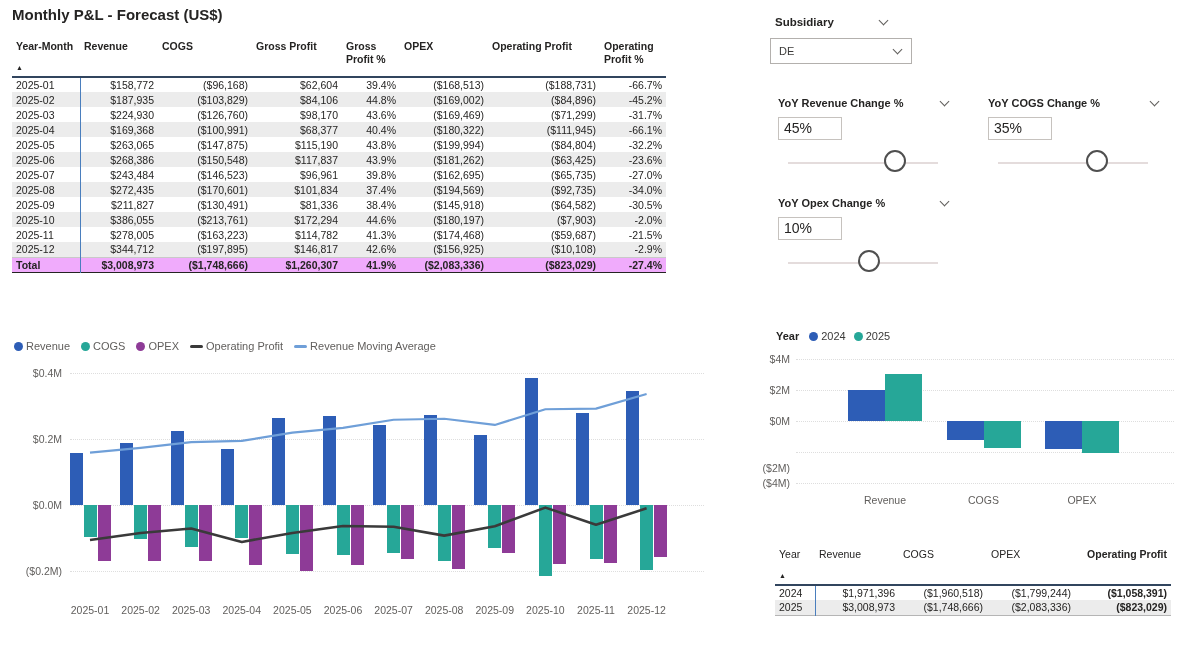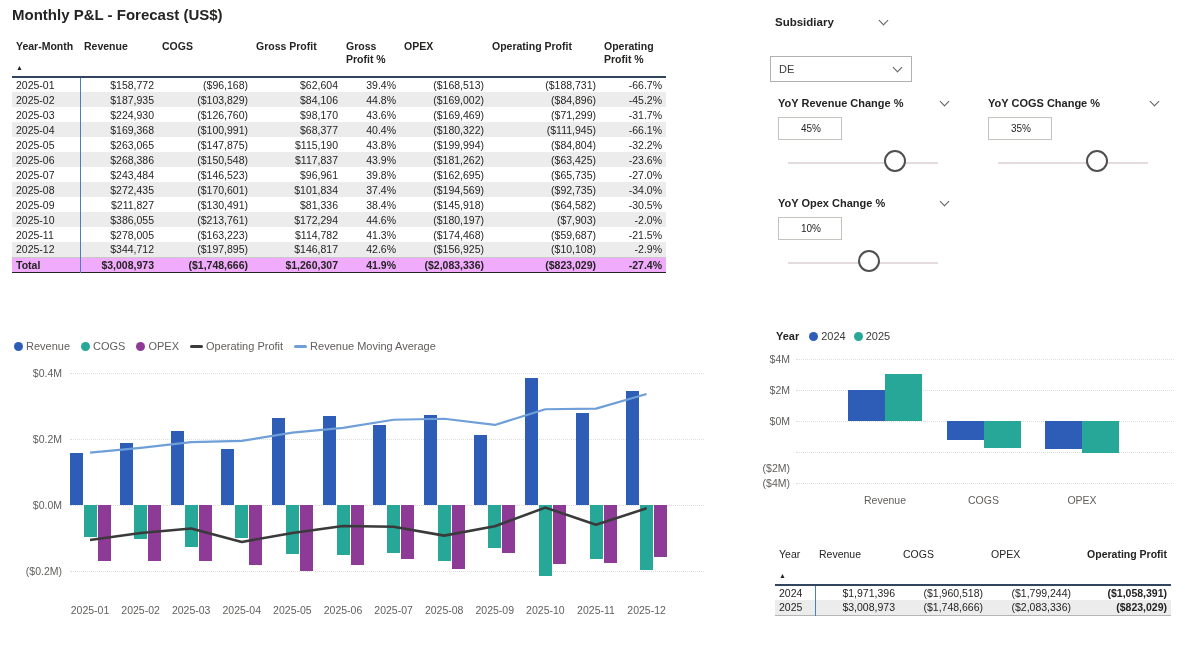--- a/index.html
+++ b/index.html
@@ -35,28 +35,28 @@
   .xlab { position:absolute; text-align:center; font-size:10.5px; color:#605E5C; }
   .bar { position:absolute; }
   svg.lines { position:absolute; left:0; top:0; pointer-events:none; }
   .legend-title { font-weight:700; color:#252423; margin-right:2px; }
 
   
   .chev { width:7px; height:7px; border-right:1.4px solid #605E5C; border-bottom:1.4px solid #605E5C;
           transform:rotate(45deg); display:inline-block; flex:0 0 auto; margin-top:-3px; }
   .sub-head { position:absolute; left:775px; top:16px; width:112px; display:flex; justify-content:space-between;
               align-items:center; font-size:11.5px; font-weight:700; }
-  .dropdown { position:absolute; left:770px; top:56px; width:142px; height:26px; border:1px solid #B3B0AD;
+  .dropdown { position:absolute; left:770px; top:38px; width:142px; height:26px; border:1px solid #B3B0AD;
               background:#fff; display:flex; align-items:center; justify-content:space-between;
               padding:0 10px 0 8px; font-size:11px; color:#3B3A39; }
   .num-slicer { position:absolute; width:172px; height:86px; }
   .ns-head { display:flex; justify-content:space-between; align-items:center; width:170px;
              font-size:11px; font-weight:700; height:14px; }
   .ns-input { margin-top:7px; width:64px; height:23px; border:1px solid #C6C2BE; background:#fff;
-              font-size:10px; line-height:21px; padding-left:22px; color:#252423; }
+              font-size:14px; line-height:21px; padding-left:5px; color:#252423; }
   .ns-slider { position:relative; margin-top:9px; height:28px; width:170px; }
   .ns-track { position:absolute; left:10px; top:13px; width:150px; height:2px; background:#E4DCDC; }
   .ns-knob { position:absolute; top:1px; width:22px; height:22px; border:2px solid #4F4F4F;
              border-radius:50%; background:#fff; }
 
   
   .year-table { position:absolute; left:775px; top:546px; border-collapse:collapse; table-layout:fixed; font-size:10.5px; }
   .year-table th { font-weight:400; text-align:left; vertical-align:top; padding:2px 4px; line-height:13px; }
   .year-table th.bold, .year-table td.bold { font-weight:700; }
   .year-table th.right { text-align:right; }

